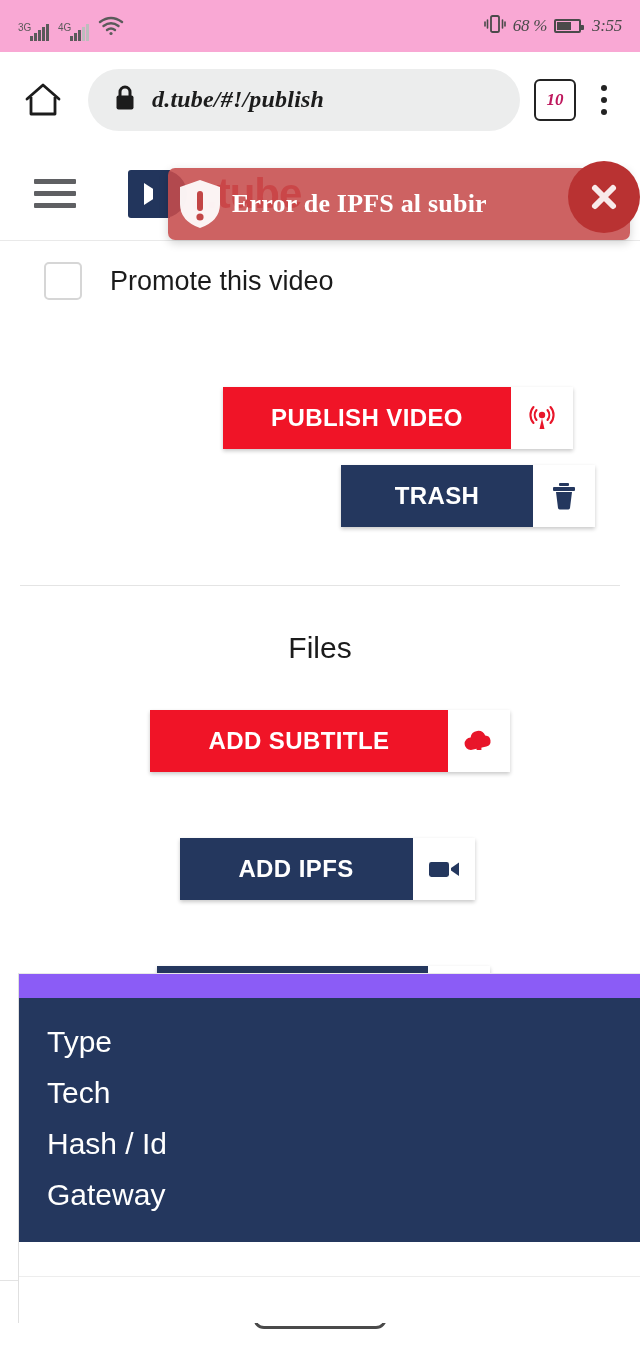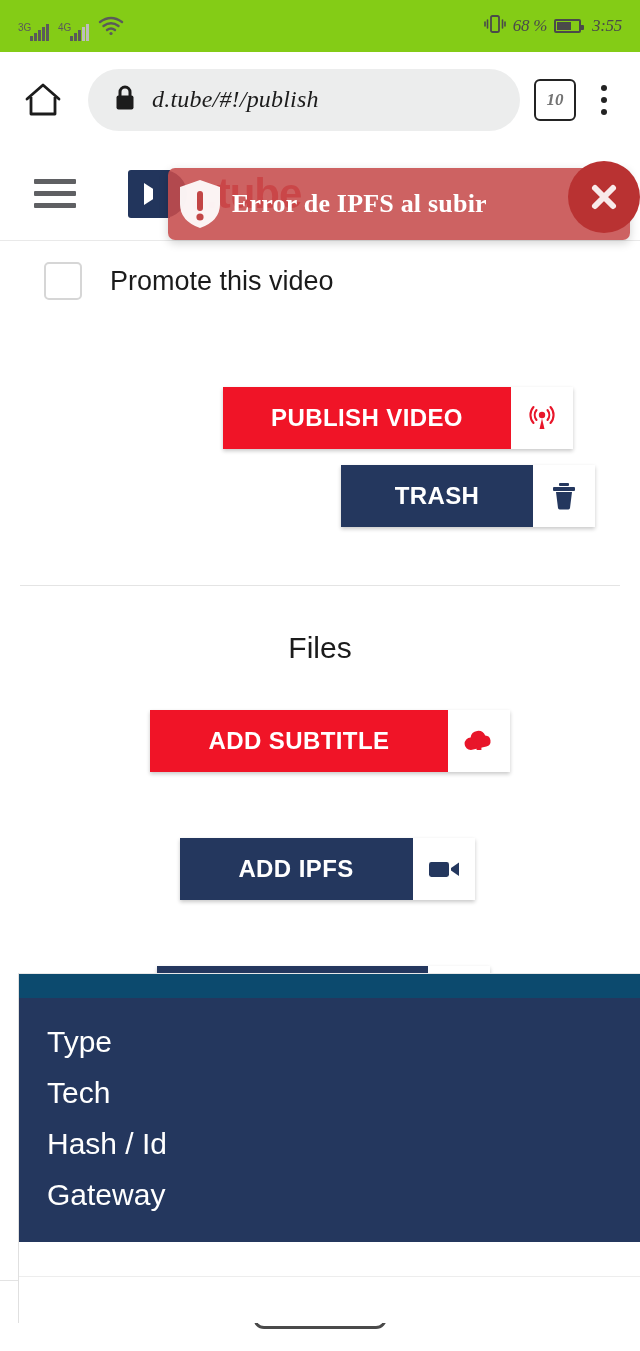--- a/index.html
+++ b/index.html
@@ -20,21 +20,21 @@
   .status-bar {
     position: absolute;
     top: 0; left: 0;
     width: 640px;
     height: 52px;
     display: flex;
     align-items: center;
     justify-content: space-between;
     padding: 0 18px;
     box-sizing: border-box;
-    background: #84cc16;
+    background: #f9a8d4;
   }
   .status-left {
     display: flex;
     align-items: flex-end;
     gap: 9px;
     height: 30px;
   }
   .sig-group {
     display: flex;
     align-items: flex-end;
@@ -144,34 +144,35 @@
     gap: 16px;
   }
   .url-text {
     font-family: "Liberation Serif", serif;
     font-style: italic;
     font-size: 24px;
     color: #1c1c1c;
     letter-spacing: 0.2px;
     white-space: nowrap;
     overflow: hidden;
+    font-weight: bold;
   }
   .tab-count {
     width: 38px;
     height: 38px;
     border: 2.6px solid #232323;
     border-radius: 6px;
     display: flex;
     align-items: center;
     justify-content: center;
     font-family: "Liberation Serif", serif;
     font-style: italic;
     font-size: 17px;
     font-weight: bold;
-    color: #737373;
+    color: #be185d;
     flex: 0 0 auto;
     margin-right: 8px;
   }
   .kebab {
     width: 40px;
     height: 48px;
     display: flex;
     flex-direction: column;
     align-items: center;
     justify-content: center;
@@ -417,21 +418,21 @@
     padding-left: 6px;
   }
   .row-sub .main { width: 271px; }
 
   
   .table-panel {
     position: absolute;
     top: 973px;
     left: 18px;
     width: 622px;
-    background: #0c4a6e;
+    background: #8b5cf6;
     border-left: 1px solid #e0e0e0;
     border-top: 1px solid #e8e8e8;
     z-index: 30;
   }
   .table-spacer-top { height: 24px; }
   .table-head {
     background: #24375e;
     padding: 18px 0 22px 28px;
   }
   .table-head div {

